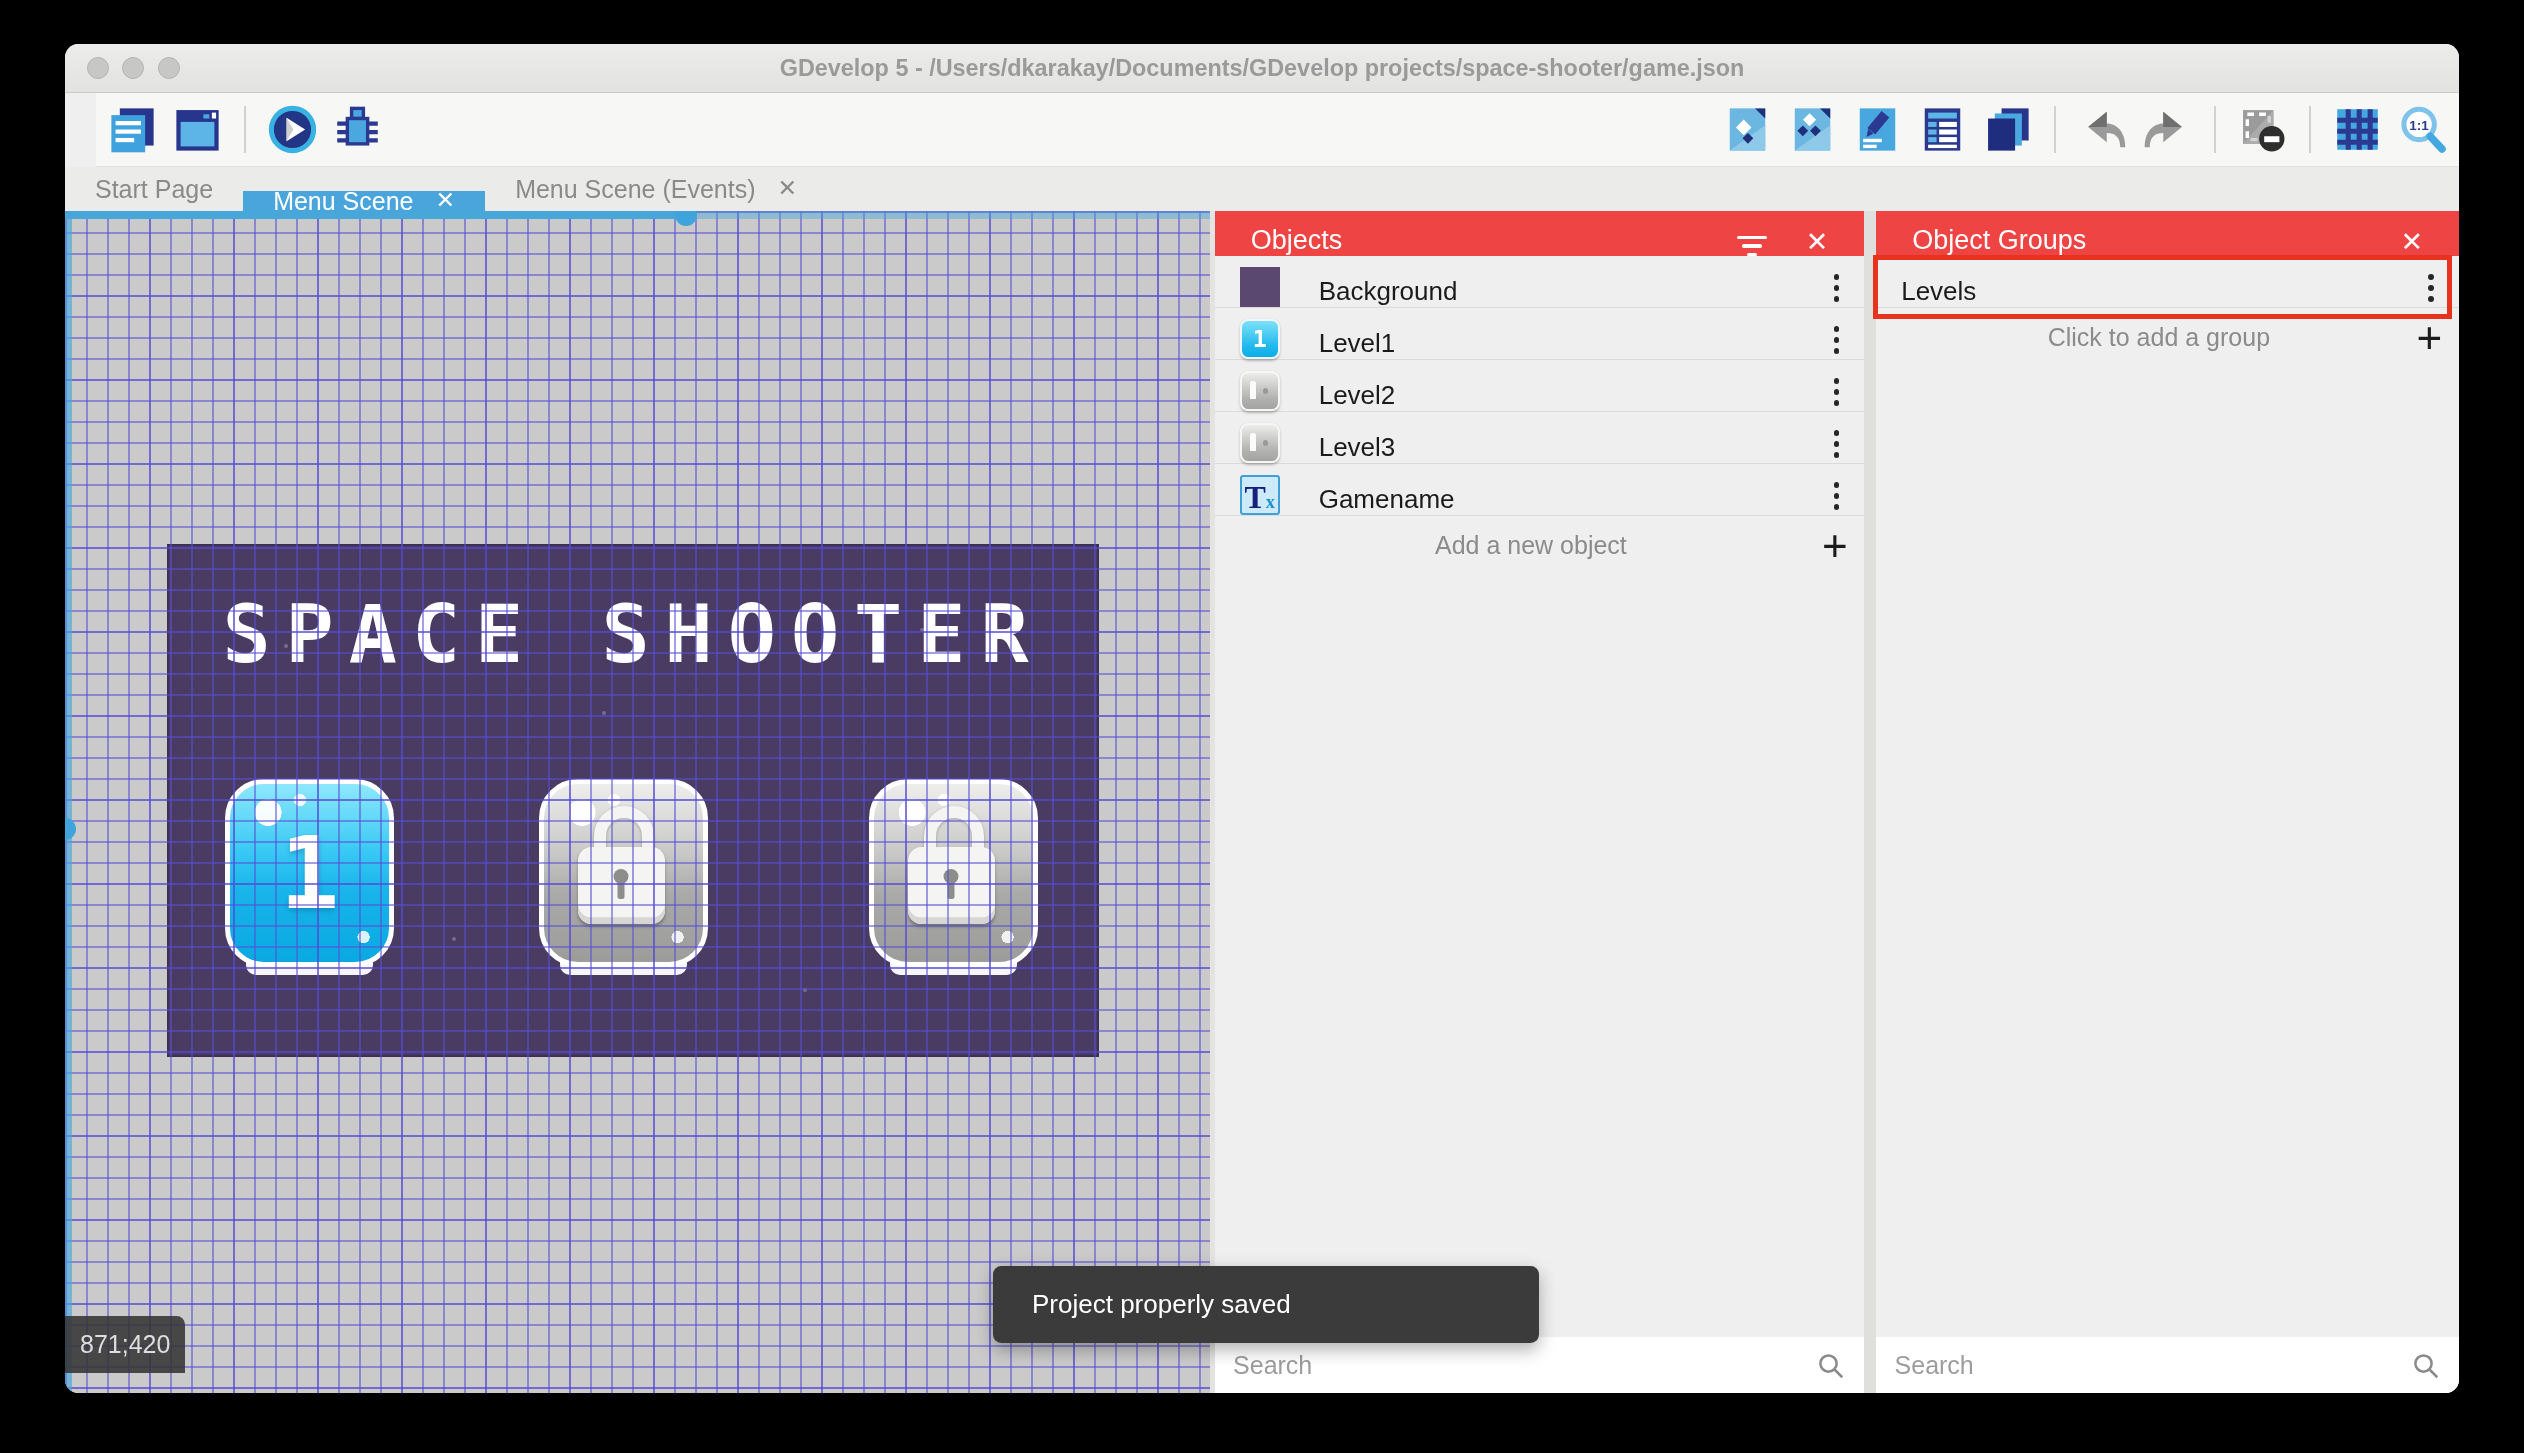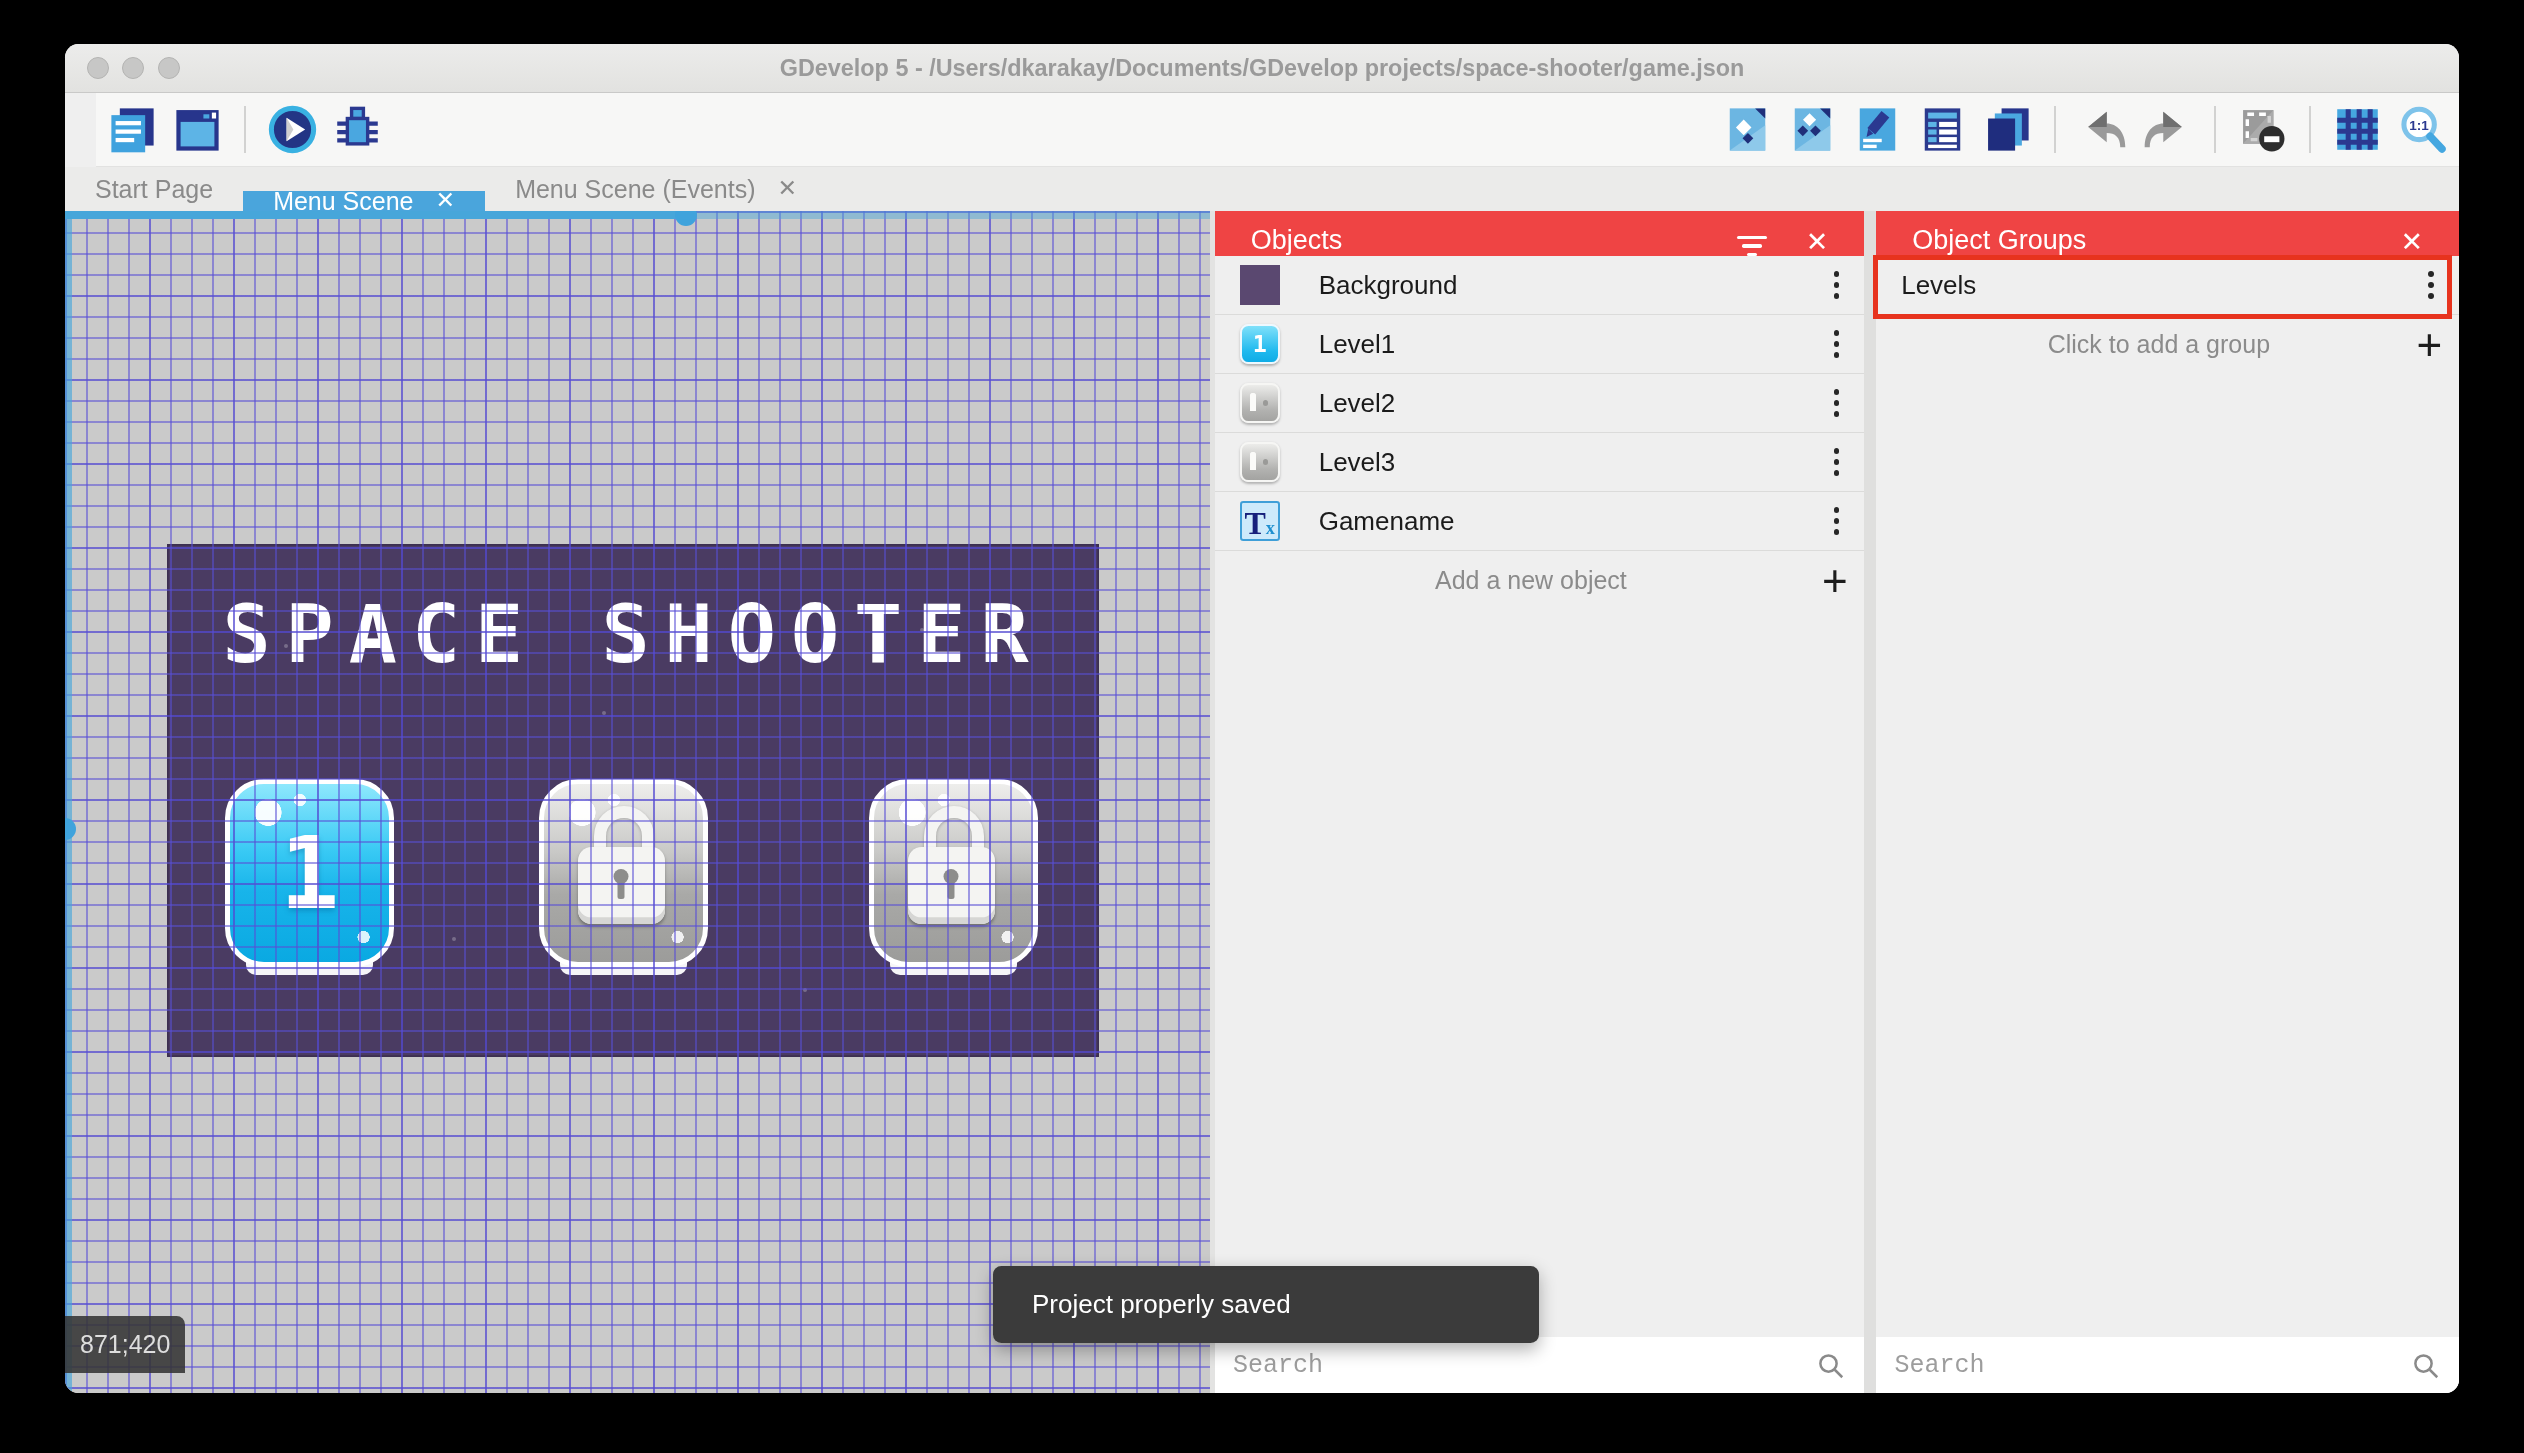--- a/index.html
+++ b/index.html
@@ -97,21 +97,21 @@
   .panel-objects { width:650px; }
   .panel-groups { width:583px; }
   .panel-header { height:45px; background:#ef4444; color:#fff; display:flex; align-items:flex-end;
                   padding:0 36px; }
   .panel-title { font-size:27px; font-weight:500; flex:1; }
   .filter-icon { display:flex; flex-direction:column; gap:5px; align-items:center; margin-right:39px; }
   .filter-icon i { display:block; height:3.3px; background:#fff; border-radius:1.7px; }
   .filter-icon i:nth-child(1){ width:30px; } .filter-icon i:nth-child(2){ width:20px; } .filter-icon i:nth-child(3){ width:10px; }
   .panel-close { font-size:27px; color:#fff; line-height:1; }
 
-  .obj-row { height:59px; display:flex; align-items:center; border-bottom:1.7px solid #dbdbda; padding:0 16.7px 0 25px; }
+  .obj-row { height:52px; display:flex; align-items:flex-end; border-bottom:1.7px solid #dbdbda; padding:0 16.7px 0 25px; }
   .obj-row .label { flex:1; font-size:26px; color:#1b1b1b; }
   .thumb { width:40px; height:40px; margin-right:39px; flex:none; position:relative; }
   .thumb-bg { background:#5a4870; }
   .thumb-rounded { border-radius:8.4px; border:2.5px solid #eef8fe; box-shadow:0 1.7px 2.5px rgba(0,0,0,.25); }
   .thumb-lv1 { background:linear-gradient(#7fe0fa,#1fb9ee 70%,#0face6); display:flex; align-items:center;
                justify-content:center; color:#fff; font-weight:bold; font-size:23.4px;
                font-family:"DejaVu Sans Mono", monospace; }
   .thumb-lock { background:linear-gradient(#ececea,#b2b2b0 70%,#a3a3a1); border-color:#f6f6f4;
                 display:flex; align-items:center; justify-content:center; }
   .mini-lock { width:18.4px; }
@@ -133,21 +133,21 @@
   .add-row { height:59px; display:flex; align-items:center; padding:0 16.7px 0 25px; }
   .add-row .add-label { flex:1; text-align:center; font-size:25px; color:#8b8b8b; }
   .plus { font-size:44px; font-weight:400; color:#1c1c1c; line-height:1; }
 
   .red-annotation { position:absolute; left:-3.3px; right:6.7px; top:44px; height:64px;
                     border:5px solid #e7331e; z-index:10; pointer-events:none; }
 
   .search-row { position:absolute; left:0; right:0; bottom:0; height:57px; background:#fff;
                 display:flex; align-items:center; padding:0 18.4px; }
   .search-row input { flex:1; border:none; outline:none; font-size:25px; color:#333; background:transparent;
-                      font-family:Liberation Mono, monospace; }
+                      font-family:Liberation Sans, sans-serif; }
   .search-row input::placeholder { color:#9d9d9d; }
   .search-row svg { width:30px; height:30px; flex:none; }
 
   
   .toast { position:absolute; left:928px; top:1222px; width:546px; height:77px; background:#3b3b3b;
            border-radius:8.4px; z-index:50; display:flex; align-items:center; padding-left:39px;
            color:#fff; font-size:26px; box-shadow:0 6.7px 16.7px rgba(0,0,0,.3); }
 </style>
 </head>
 <body>

